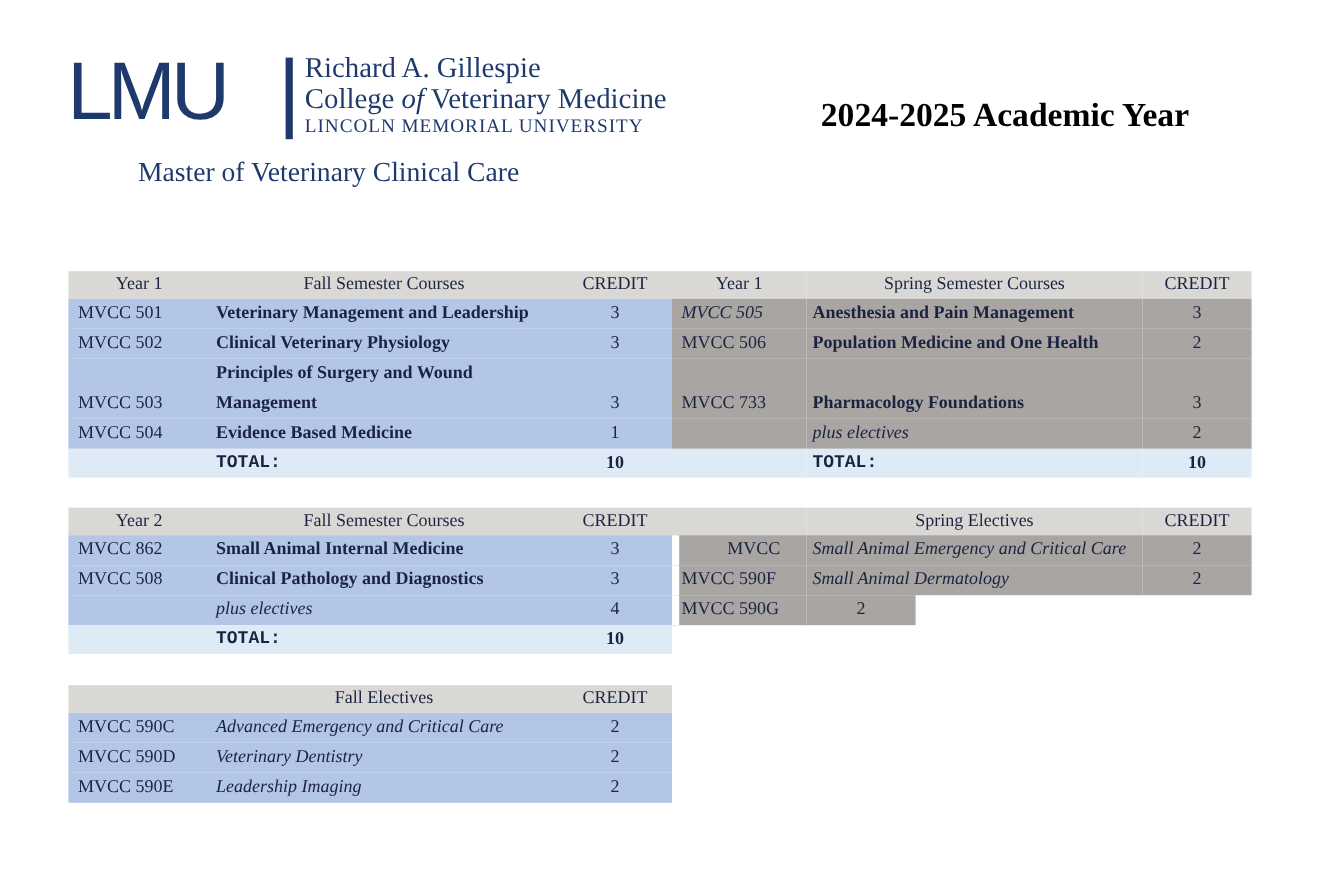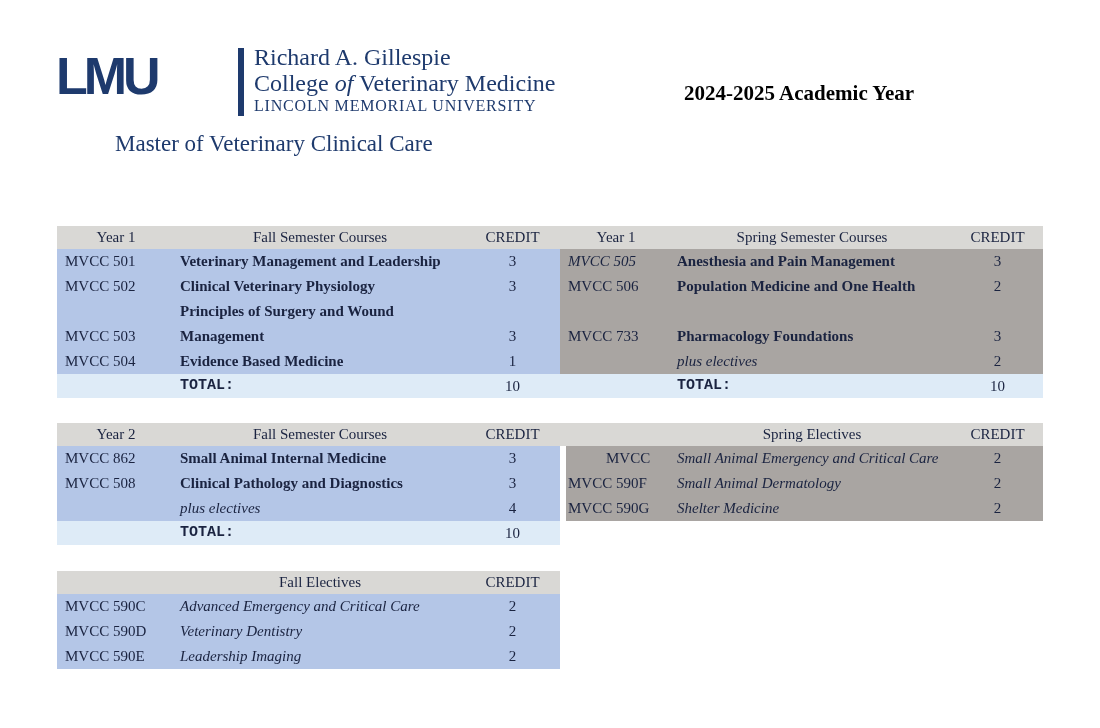--- a/index.html
+++ b/index.html
@@ -7,28 +7,28 @@
     position:relative;width:1100px;height:728px;background:#fff;overflow:hidden;
     font-family:"Liberation Serif","DejaVu Serif",serif;
     color:var(--txt,#1a2340);
   }
   .it{font-style:italic;}
 
   
   .lmu-acronym{
     position:absolute;left:56px;top:36px;
     font-family:"Liberation Sans","DejaVu Sans",sans-serif;
-    font-weight:bold;font-size:52px;line-height:80px;letter-spacing:-4px;
+    font-weight:normal;font-size:68px;line-height:80px;letter-spacing:-4px;
     color:var(--navy,#1e3a6d);
   }
   .logo-bar{position:absolute;left:238px;top:48px;width:6px;height:68px;background:var(--navy,#1e3a6d);}
   .college-block{position:absolute;left:254px;top:44px;color:var(--navy,#1e3a6d);}
   .cb1,.cb2{font-size:24px;line-height:26px;white-space:nowrap;}
   .cb3{font-size:16px;line-height:20px;letter-spacing:0.8px;white-space:nowrap;}
-  .academic-year{position:absolute;left:684px;top:81px;font-size:21px;font-weight:bold;color:var(--black,#000);white-space:nowrap;}
+  .academic-year{position:absolute;left:684px;top:81px;font-size:28px;font-weight:bold;color:var(--black,#000);white-space:nowrap;}
   .program-title{position:absolute;left:115px;top:131px;font-size:23px;color:var(--navy,#1e3a6d);white-space:nowrap;}
 
   
   .section{position:absolute;left:57px;}
   .trow{display:flex;}
   .hcell,.bcell,.tcell{box-sizing:border-box;flex:none;overflow:hidden;}
 
   .header-row{height:23px;}
   .hcell{background:var(--hdrbg,#d9d8d5);line-height:23px;font-size:15px;text-align:center;}
   .year-label{font-weight:normal;}
@@ -43,21 +43,21 @@
   .tall .credit{justify-content:center;}
   .bd{font-weight:bold;}
   .cellblue{background:var(--blue,#b4c6e7);}
   .cellgray{background:var(--gray,#a9a5a2);}
   .gapped{box-shadow:inset 6px 0 0 #ffffff;}
 
   .total-row{height:24px;}
   .tcell{background:var(--totbg,#deebf7);line-height:24px;font-size:15px;}
   .tcell.empty{background:transparent;}
   .tlabel{font-weight:bold;padding-left:5px;font-family:Liberation Mono, monospace;}
-  .tvalue{font-weight:normal;text-align:center;}
+  .tvalue{font-weight:bold;text-align:center;}
 </style>
 </head>
 <body>
 
 <div class="page" style="--navy: #1e3a6d; --hdrbg: #d9d8d5; --blue: #b4c6e7; --gray: #a9a5a2; --totbg: #deebf7; --txt: #1a2340; --black: #000000;">
 
   <div>
     <span class="lmu-acronym">LMU</span>
     <div class="logo-bar"></div>
     <div class="college-block">
@@ -145,21 +145,20 @@
           <div class="bcell credit cellblue" style="width: 95px;">3</div>
           <div class="bcell code cellgray gapped" style="width: 112px;">MVCC 590F</div>
           <div class="bcell name cellgray it" style="width: 280px;">Small Animal Dermatology</div>
           <div class="bcell credit cellgray" style="width: 91px;">2</div>
         </div>
         <div class="trow body-row">
           <div class="bcell code cellblue" style="width: 118px;"></div>
           <div class="bcell name cellblue it" style="width: 290px;">plus electives</div>
           <div class="bcell credit cellblue" style="width: 95px;">4</div>
           <div class="bcell code cellgray gapped" style="width: 112px;">MVCC 590G</div>
-          <div class="bcell name cellgray it" style="width: 280px;">Shelter Medicine</div>
           <div class="bcell credit cellgray" style="width: 91px;">2</div>
         </div>
         <div class="trow total-row">
           <div class="tcell" style="width: 118px;"></div>
           <div class="tcell tlabel" style="width: 290px;">TOTAL:</div>
           <div class="tcell tvalue" style="width: 95px;">10</div>
           <div class="tcell empty" style="width: 483px;"></div>
         </div>
       </div>
       <div class="section" style="top: 571px;">

